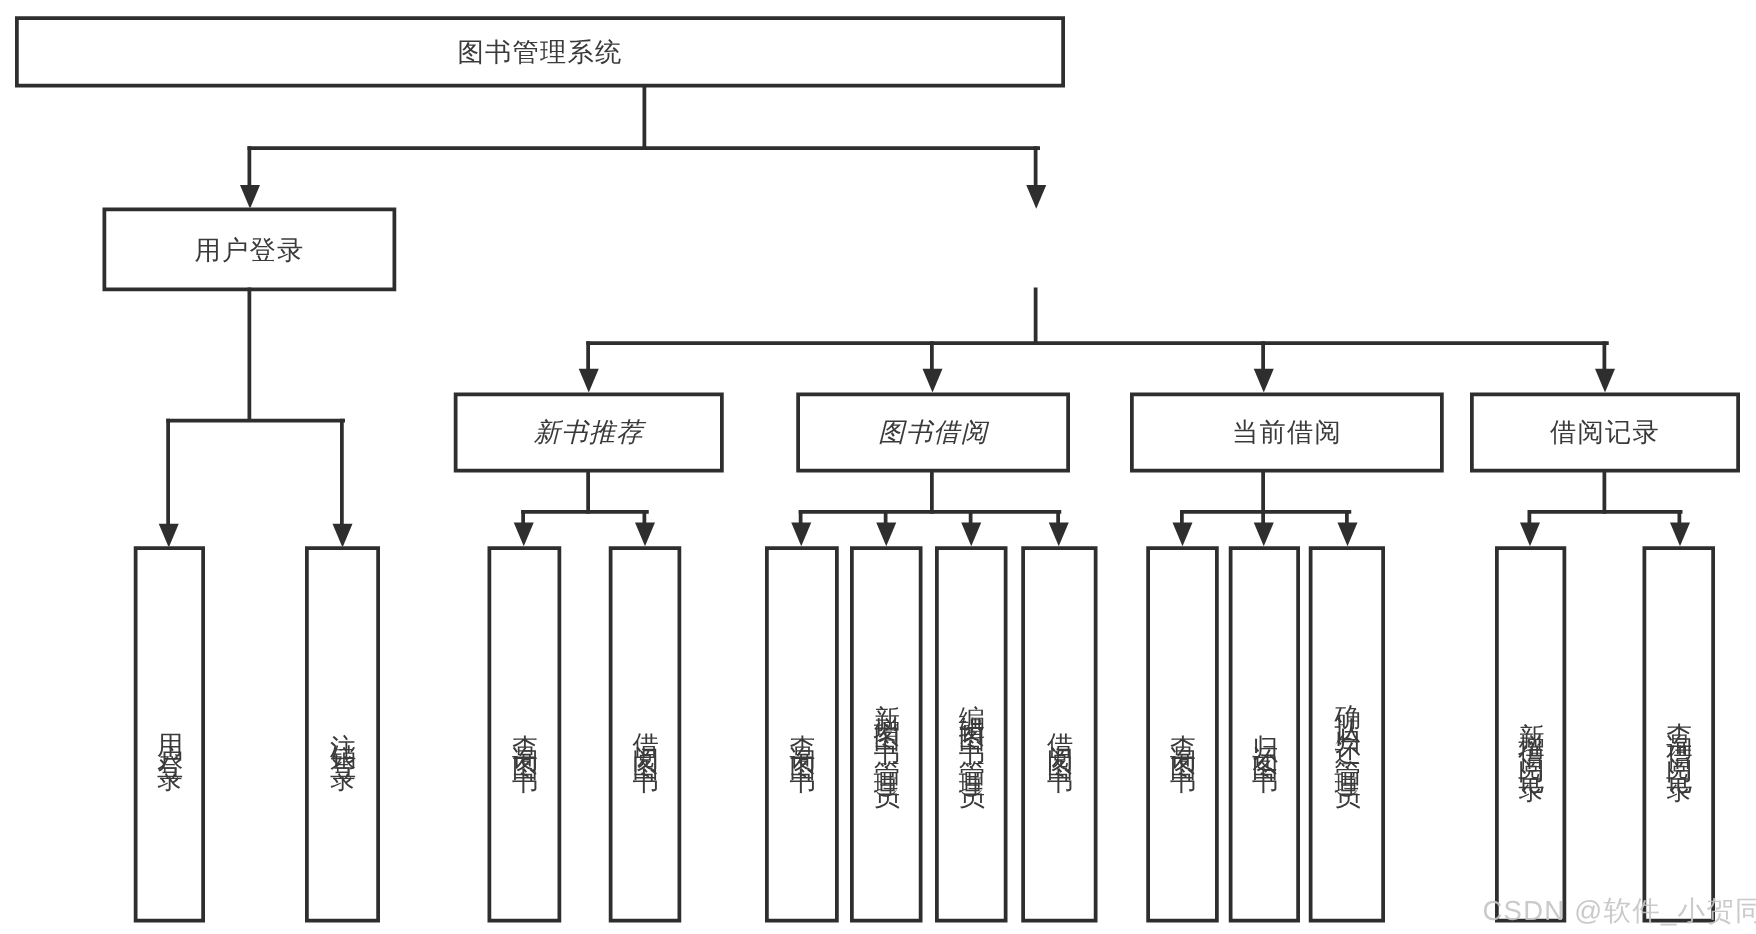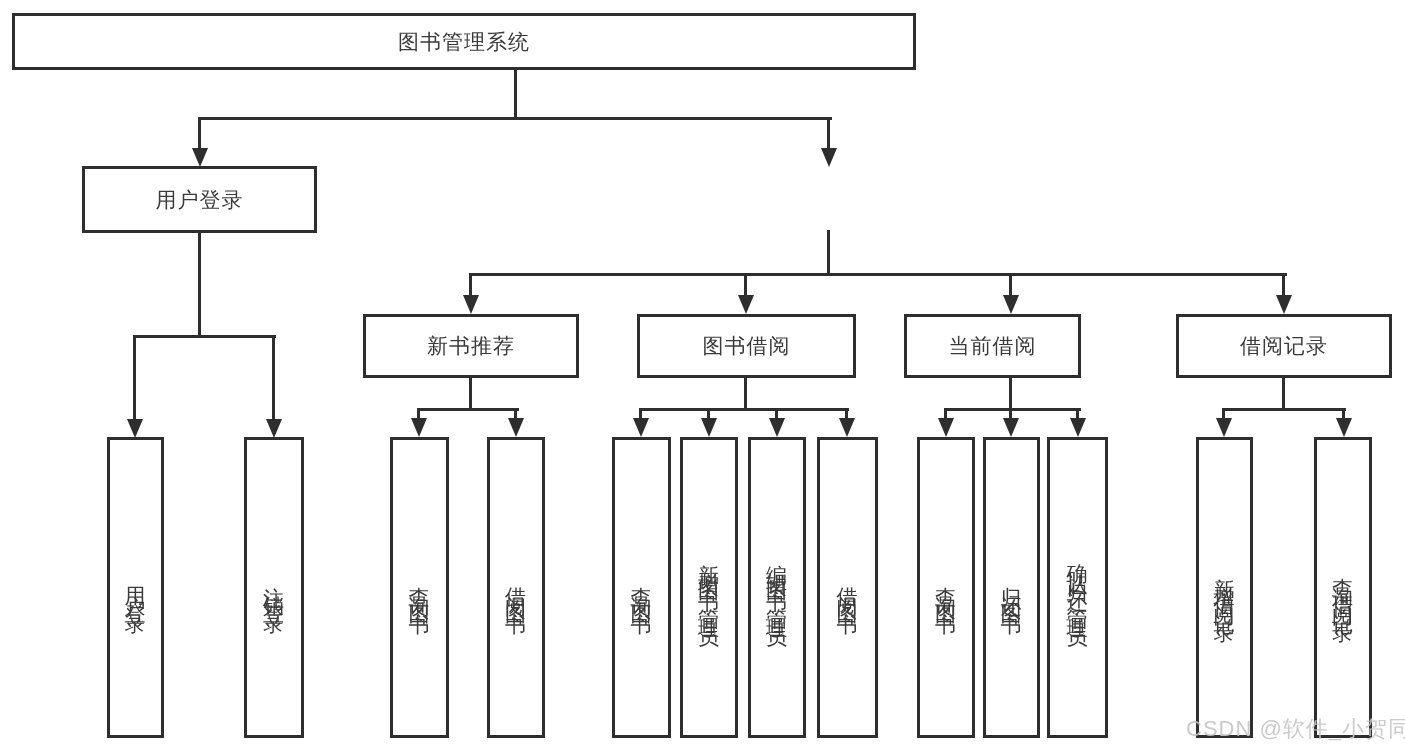--- a/index.html
+++ b/index.html
@@ -44,21 +44,21 @@
     z-index:10;
     opacity:.9;
     white-space:nowrap;
   }
 </style>
 </head>
 <body>
 
 <div class="canvas">
 
-  <div class="box" style="left:12px;top:13px;width:904px;height:57px;">图书管理系统</div>
+  <div class="box" style="left:12px;top:13px;width:840px;height:57px;">图书管理系统</div>
 
   <i class="vl" style="left:514px;top:68px;height:52px;"></i>
   <i class="hl" style="left:198px;top:117px;width:634px;"></i>
   <i class="vl" style="left:198px;top:117px;height:36px;"></i>
   <i class="ah" style="left:192px;top:148px;"></i>
   <i class="vl" style="left:827px;top:117px;height:36px;"></i>
   <i class="ah" style="left:821px;top:148px;"></i>
 
   <div class="box" style="left:82px;top:166px;width:235px;height:67px;">用户登录</div>
 
@@ -73,23 +73,23 @@
   <i class="hl" style="left:469px;top:273px;width:818px;"></i>
   <i class="vl" style="left:469px;top:273px;height:25px;"></i>
   <i class="ah" style="left:463px;top:295px;"></i>
   <i class="vl" style="left:744px;top:273px;height:25px;"></i>
   <i class="ah" style="left:738px;top:295px;"></i>
   <i class="vl" style="left:1009px;top:273px;height:25px;"></i>
   <i class="ah" style="left:1003px;top:295px;"></i>
   <i class="vl" style="left:1282px;top:273px;height:25px;"></i>
   <i class="ah" style="left:1276px;top:295px;"></i>
 
-  <div class="box" style="left:363px;top:314px;width:216px;height:64px;">新书推荐</div>
-  <div class="box" style="left:637px;top:314px;width:219px;height:64px;">图书借阅</div>
-  <div class="box" style="left:904px;top:314px;width:177px;height:64px;">当前借阅</div>
+  <div class="box" style="left:363px;top:314px;width:216px;height:64px;font-style:italic;">新书推荐</div>
+  <div class="box" style="left:637px;top:314px;width:219px;height:64px;font-style:italic;">图书借阅</div>
+  <div class="box" style="left:904px;top:314px;width:251px;height:64px;">当前借阅</div>
   <div class="box" style="left:1176px;top:314px;width:216px;height:64px;">借阅记录</div>
 
   <i class="vl" style="left:469px;top:376px;height:35px;"></i>
   <i class="hl" style="left:417px;top:408px;width:102px;"></i>
   <i class="vl" style="left:417px;top:408px;height:13px;"></i>
   <i class="ah" style="left:411px;top:418px;"></i>
   <i class="vl" style="left:514px;top:408px;height:13px;"></i>
   <i class="ah" style="left:508px;top:418px;"></i>
 
   <i class="vl" style="left:744px;top:376px;height:35px;"></i>

